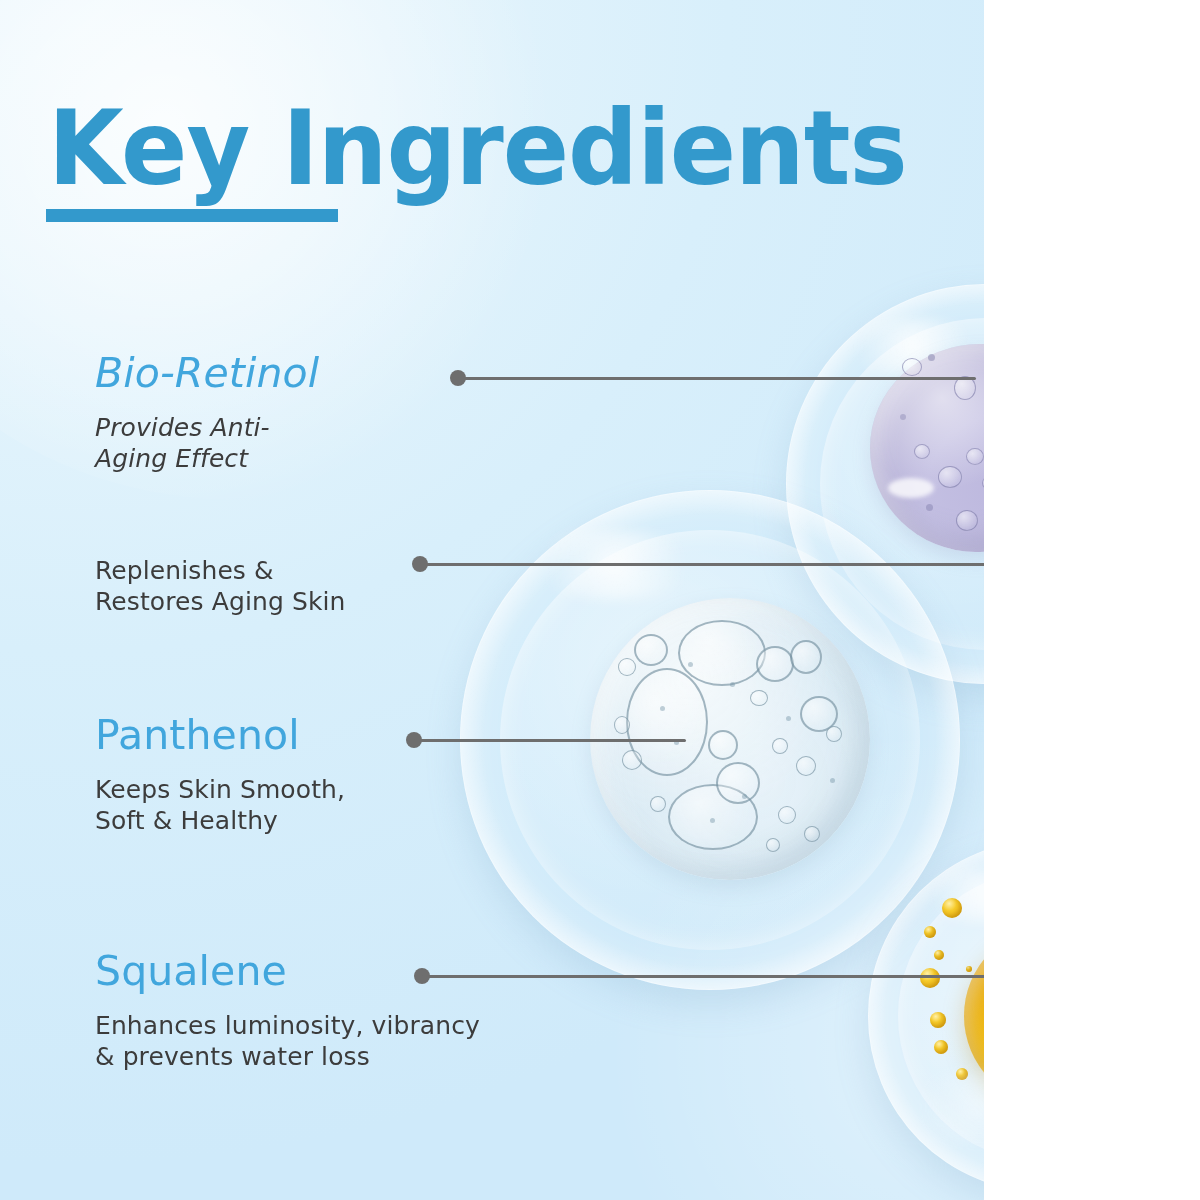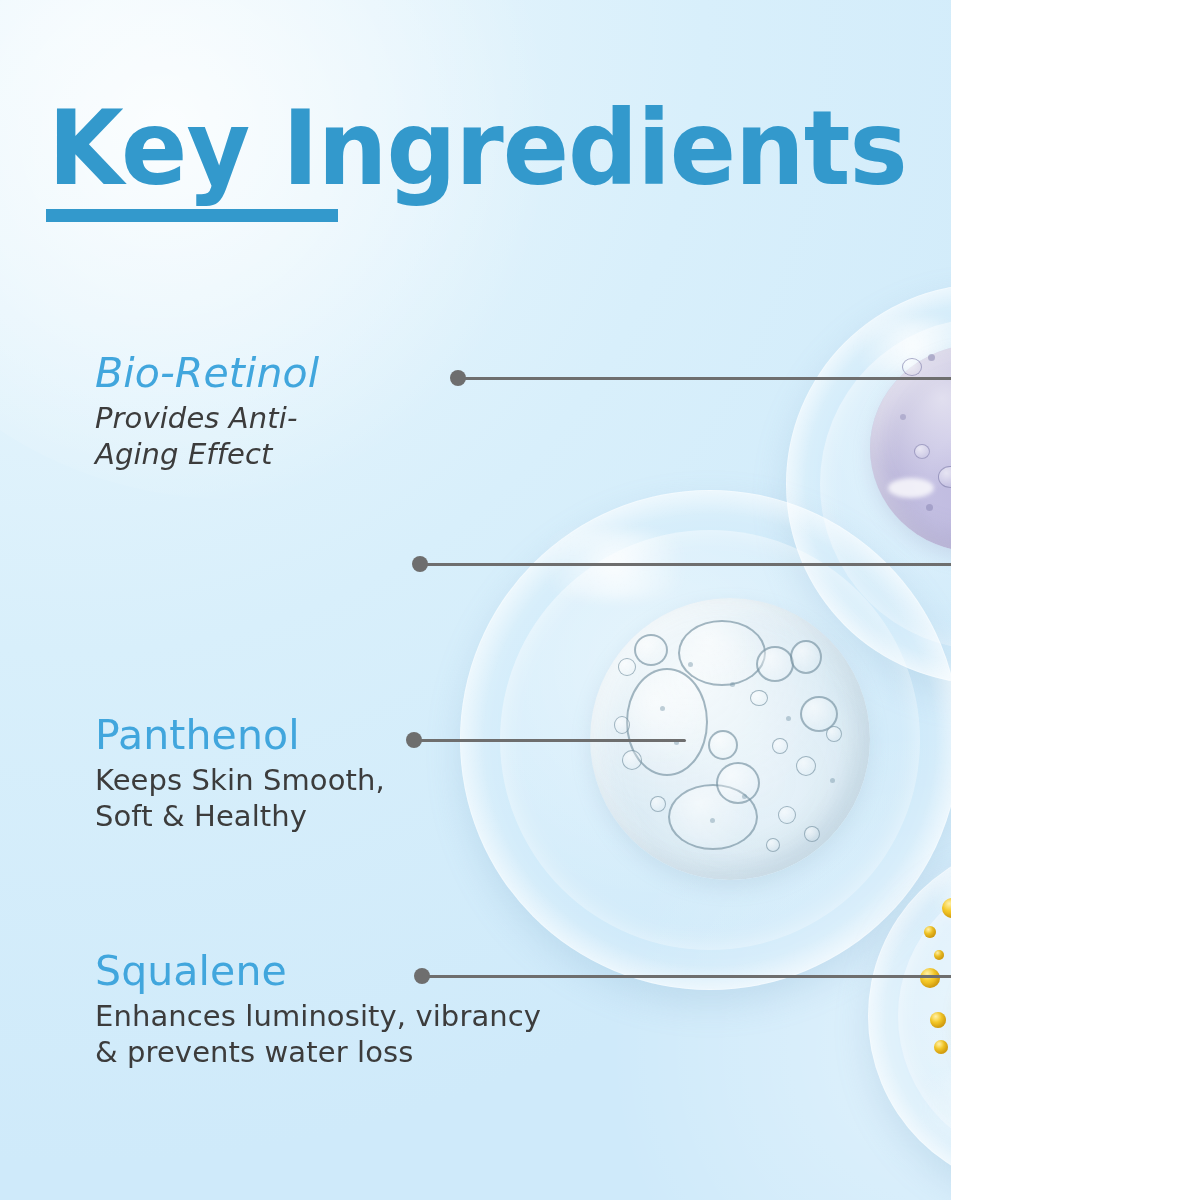--- a/index.html
+++ b/index.html
@@ -4,20 +4,21 @@
 <style>
   html,body{margin:0;padding:0;}
   body{
     width:1200px;height:1200px;overflow:hidden;
     font-family:"DejaVu Sans","Liberation Sans",sans-serif;
   }
   #stage{
     position:relative;width:951px;height:1200px;overflow:hidden;
     background:
       radial-gradient(120% 95% at 8% 2%, #EDF8FD 0%, #E4F4FC 26%, #D8EFFB 55%, #CFEAFA 100%);
+    padding-left: 33px;
   }
   
   .glow{position:absolute;border-radius:50%;pointer-events:none;}
   .glow.g1{left:-140px;top:-120px;width:760px;height:620px;
     background:radial-gradient(circle at 40% 40%, rgba(255,255,255,.80), rgba(255,255,255,0) 66%);}
   .glow.g2{left:560px;top:740px;width:760px;height:620px;
     background:radial-gradient(circle at 50% 50%, rgba(255,255,255,.34), rgba(255,255,255,0) 68%);}
 
   
   #title-block{position:absolute;left:48px;top:96px;}
@@ -33,22 +34,22 @@
     background:#3399CC;
   }
 
   
   .item{position:absolute;left:95px;}
   .item .name{
     font-size:41px;font-weight:400;color:#41A6DD;
     letter-spacing:.1px;line-height:1.06;white-space:nowrap;
   }
   .item .desc{
-    font-size:29px;font-weight:400;color:#3C3C3C;
-    line-height:1.22;margin-top:6px;white-space:pre-line;letter-spacing:.1px;
+    font-size:25px;font-weight:400;color:#3C3C3C;
+    line-height:1.22;margin-top:18px;white-space:pre-line;letter-spacing:.1px;
   }
 
   
   .leader{position:absolute;height:18px;pointer-events:none;}
   .leader .dot{
     position:absolute;left:0;top:1px;width:16px;height:16px;border-radius:50%;
     background:#6E6E6E;
   }
   .leader .rule{
     position:absolute;left:8px;top:7.5px;height:3px;background:#6E6E6E;border-radius:2px;
@@ -285,20 +286,22 @@
     <span class="rule" style="width:574px;"></span>
   </div>
 
   <div class="item" style="top:352px;font-style:italic;">
     <div class="name">Bio-Retinol</div>
     <div class="desc">Provides Anti-
 Aging Effect</div>
   </div>
 
   <div class="item" style="top:538px;">
+    <div class="desc">Replenishes &amp;
+Restores Aging Skin</div>
   </div>
 
   <div class="item" style="top:714px;">
     <div class="name">Panthenol</div>
     <div class="desc">Keeps Skin Smooth,
 Soft &amp; Healthy</div>
   </div>
 
   <div class="item" style="top:950px;">
     <div class="name">Squalene</div>

